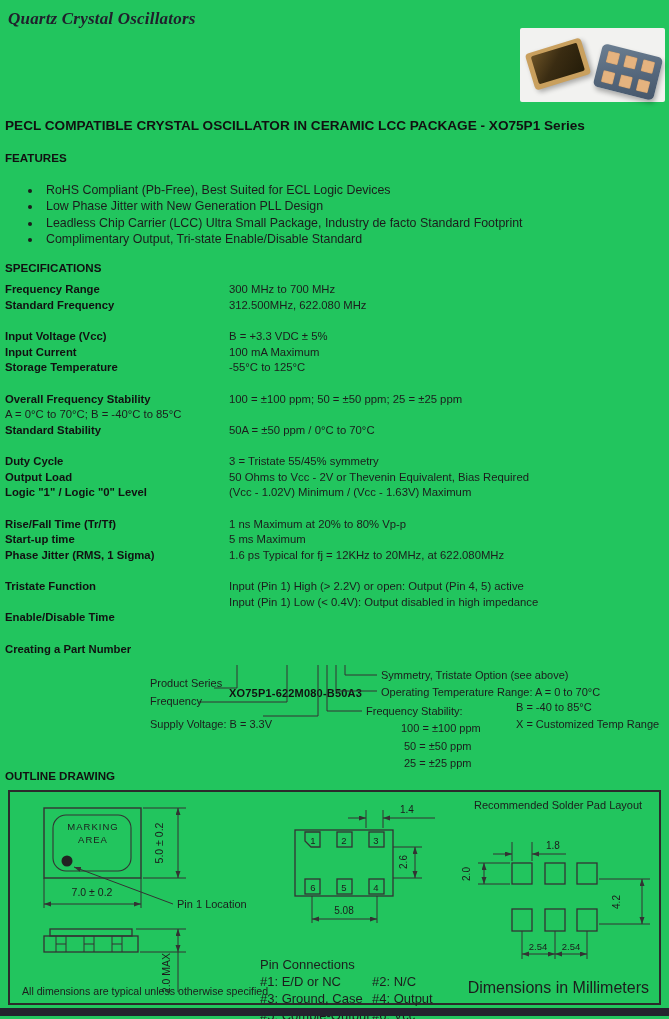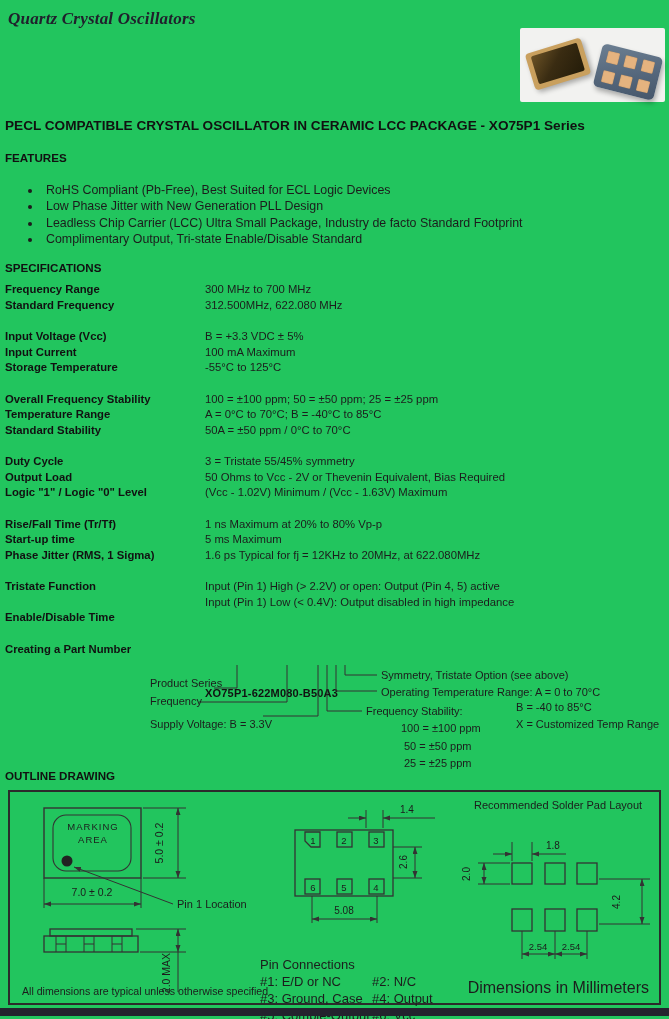--- a/index.html
+++ b/index.html
@@ -18,21 +18,21 @@
          display:grid;grid-template-columns:repeat(3,1fr);grid-template-rows:repeat(2,1fr);
          gap:8px 6px;padding:6px 7px;box-sizing:border-box;}
   .chip2 .pad{background:#e5b37f;border-radius:1px;box-shadow:inset 0 0 1px rgba(0,0,0,.4);}
   .doc-title{position:absolute;left:5px;top:118px;width:662px;font-weight:bold;font-size:13.6px;color:#111;}
   .sec-head{position:absolute;left:5px;font-weight:bold;font-size:11.6px;color:#111;}
   .features-list{position:absolute;left:24px;top:182px;margin:0;padding:0 0 0 18px;
                  font-size:12.4px;line-height:16.4px;color:#1c1c1c;}
   .features-list li{padding-left:4px;}
   .specs{position:absolute;left:5px;top:282px;width:660px;font-size:11.3px;line-height:15.5px;}
   .spec-group{margin-bottom:16px;}
-  .spec-row{display:flex;}
+  .spec-row{display:flex;gap:24px;}
   .spec-label{flex:0 0 200px;font-weight:bold;color:#111;}
   .spec-value{flex:1;color:#1c1c1c;}
   .pn-row .spec-label{font-weight:bold;}
   .pn-value{font-weight:bold;font-size:11px;color:#111;letter-spacing:.2px;margin-top:44px;}
   .callout{position:absolute;font-size:11px;color:#1c1c1c;white-space:nowrap;}
   .lines-svg{position:absolute;left:0;top:640px;pointer-events:none;}
   .outline-box{position:absolute;left:8px;top:790px;width:653px;height:215px;
                border:2px solid #2b2b2b;box-sizing:border-box;}
   .outline-svg{position:absolute;left:0;top:0;}
   .outline-svg text{font-family:"Liberation Sans",sans-serif;fill:#1c1c1c;}
@@ -102,21 +102,20 @@
           <div class="spec-label">Storage Temperature</div>
           <div class="spec-value">-55°C to 125°C</div>
         </div>
     </div>
     <div class="spec-group">
       <div class="spec-row">
           <div class="spec-label">Overall Frequency Stability</div>
           <div class="spec-value">100 = ±100 ppm;  50 = ±50 ppm;  25 = ±25 ppm</div>
         </div>
       <div class="spec-row">
-          <div class="spec-label">Temperature Range</div>
           <div class="spec-value">A = 0°C to 70°C;  B = -40°C to 85°C</div>
         </div>
       <div class="spec-row">
           <div class="spec-label">Standard Stability</div>
           <div class="spec-value">50A = ±50 ppm / 0°C to 70°C</div>
         </div>
     </div>
     <div class="spec-group">
       <div class="spec-row">
           <div class="spec-label">Duty Cycle</div>

